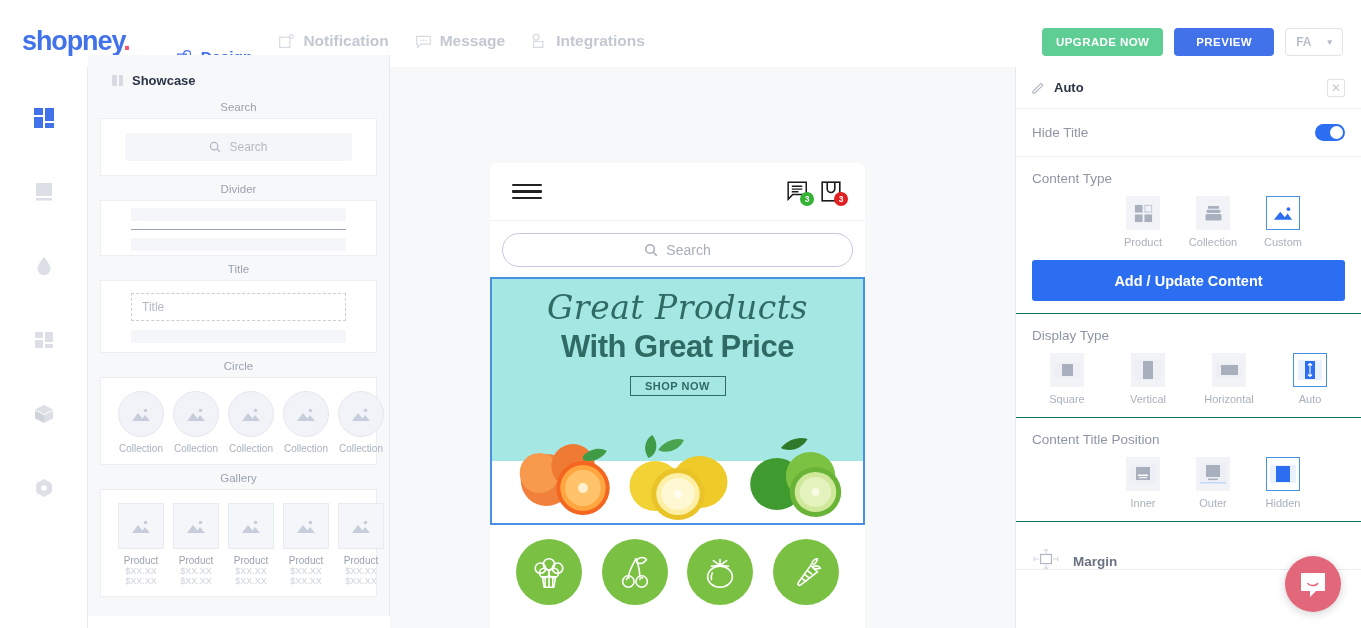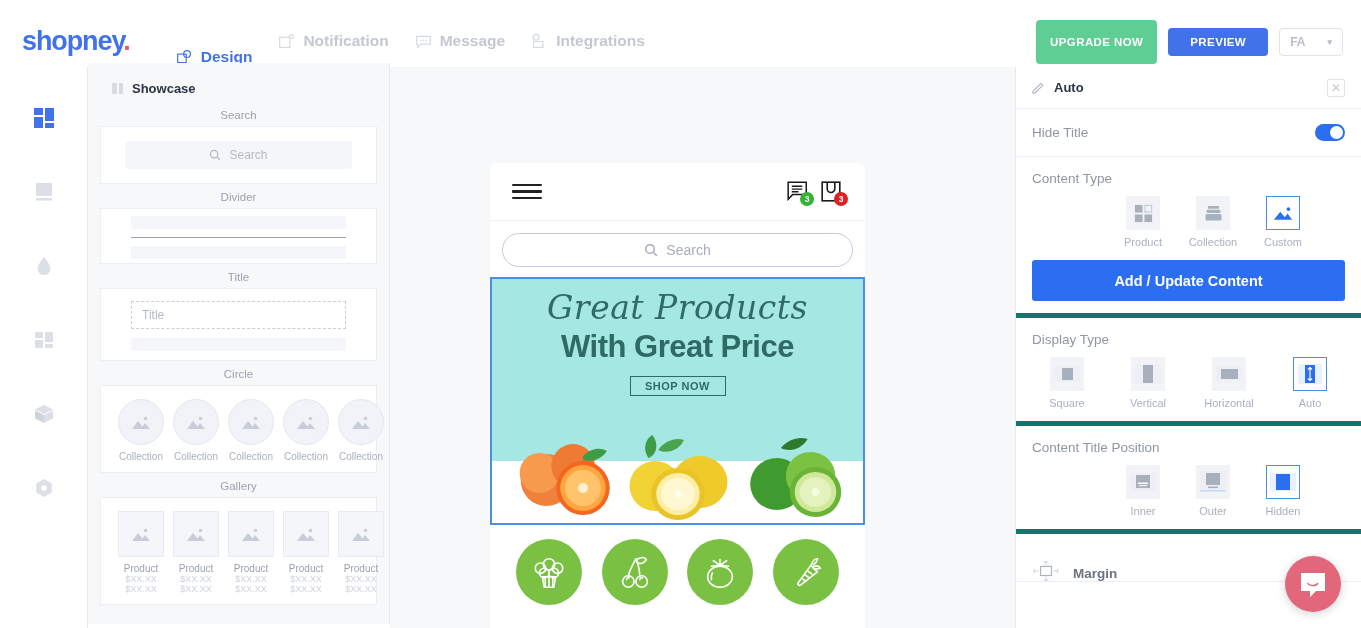--- a/index.html
+++ b/index.html
@@ -28,49 +28,49 @@
     font-size: 15.5px; font-weight: 700; color: #c3c8d1; cursor: pointer;
   }
   .navitem.active { color: #4272ea; margin-top: 32px; }
   .navitem .nico { width: 17px; height: 17px; display: block; }
   .topright {
     position: absolute; right: 18px; top: 0; height: 67px;
     display: flex; align-items: center; gap: 11px;
   }
   .btn-upgrade {
     background: #5ece94; color: #fff; border: none; border-radius: 4px;
-    height: 44px; padding: 0 14px; font-size: 11.5px; font-weight: 600;
+    height: 28px; padding: 0 14px; font-size: 11.5px; font-weight: 600;
     letter-spacing: .4px; cursor: pointer; font-family: inherit;
   }
   .btn-preview {
     background: #4272ea; color: #fff; border: none; border-radius: 4px;
     height: 28px; padding: 0 22px; font-size: 11.5px; font-weight: 600;
     letter-spacing: .4px; cursor: pointer; font-family: inherit;
   }
   .btn-lang {
     background: #fff; color: #b8bec9; border: 1px solid #dfe3e8; border-radius: 4px;
     height: 28px; padding: 0 10px; font-size: 12px; font-weight: 600;
-    display: flex; align-items: center; gap: 22px; cursor: pointer; font-family: inherit;
+    display: flex; align-items: center; gap: 16px; cursor: pointer; font-family: inherit;
   }
   .caret { font-size: 9px; }
 
   
   .rail {
     position: absolute; top: 67px; left: 0; width: 88px; height: 561px;
     background: #fff; border-right: 1px solid #e8eaed;
     display: flex; flex-direction: column; align-items: center; padding-top: 36px;
   }
   .rail-item {
     width: 30px; height: 30px; margin-bottom: 44px; cursor: pointer;
     display: flex; align-items: center; justify-content: center;
   }
 
   
   .showcase {
-    position: absolute; top: 63px; left: 88px; width: 302px; height: 561px;
+    position: absolute; top: 55px; left: 88px; width: 302px; height: 561px;
     background: #f7f8fa; border-right: 1px solid #e8eaed; overflow: hidden;
   }
   .sc-head {
     display: flex; align-items: center; gap: 9px;
     padding: 18px 0 6px 24px;
   }
   .sc-head-ico {
     width: 11px; height: 11px; background: #d6dae1; border-radius: 1px;
     position: relative;
   }
@@ -215,21 +215,21 @@
   }
   .ed-label { font-size: 13.5px; color: #8f96a3; }
   .toggle {
     width: 30px; height: 17px; border-radius: 9px; background: #2c6ef1;
     position: relative; cursor: pointer;
   }
   .toggle::after {
     content: ""; position: absolute; right: 2px; top: 2px;
     width: 13px; height: 13px; border-radius: 50%; background: #fff;
   }
-  .ed-block { padding: 14px 16px 12px; border-bottom: 5px solid #0f766e; }
+  .ed-block { padding: 14px 16px 12px; border-bottom: 1px solid #0f766e; }
   .ed-block-title { font-size: 13.5px; color: #8f96a3; margin-bottom: 10px; }
   .opt-row { display: flex; }
   .opt {
     width: 70px; text-align: center; cursor: pointer;
   }
   .opt-box {
     width: 34px; height: 34px; margin: 0 auto; background: #f2f3f7;
     display: flex; align-items: center; justify-content: center; border: 1px solid transparent;
   }
   .opt.selected .opt-box { background: #fff; border: 1px solid #4a90e2; }

